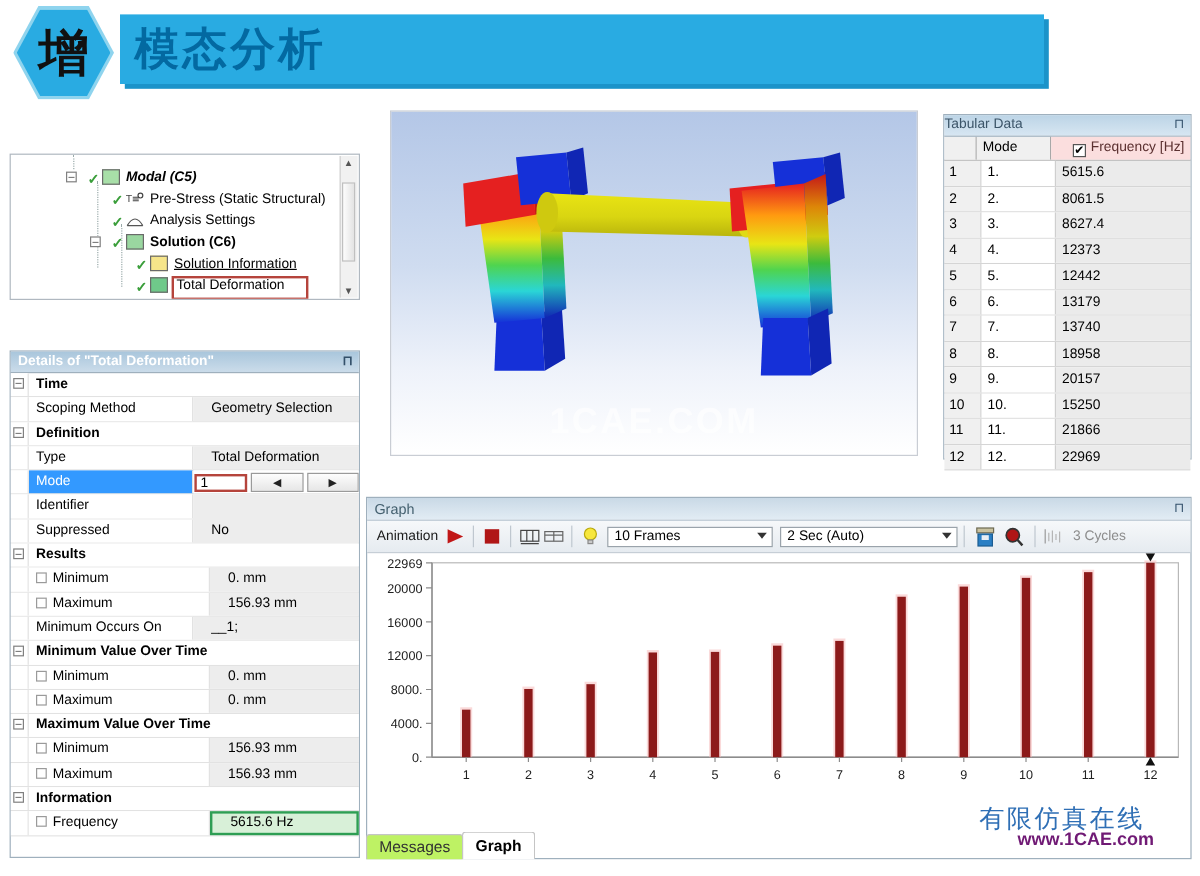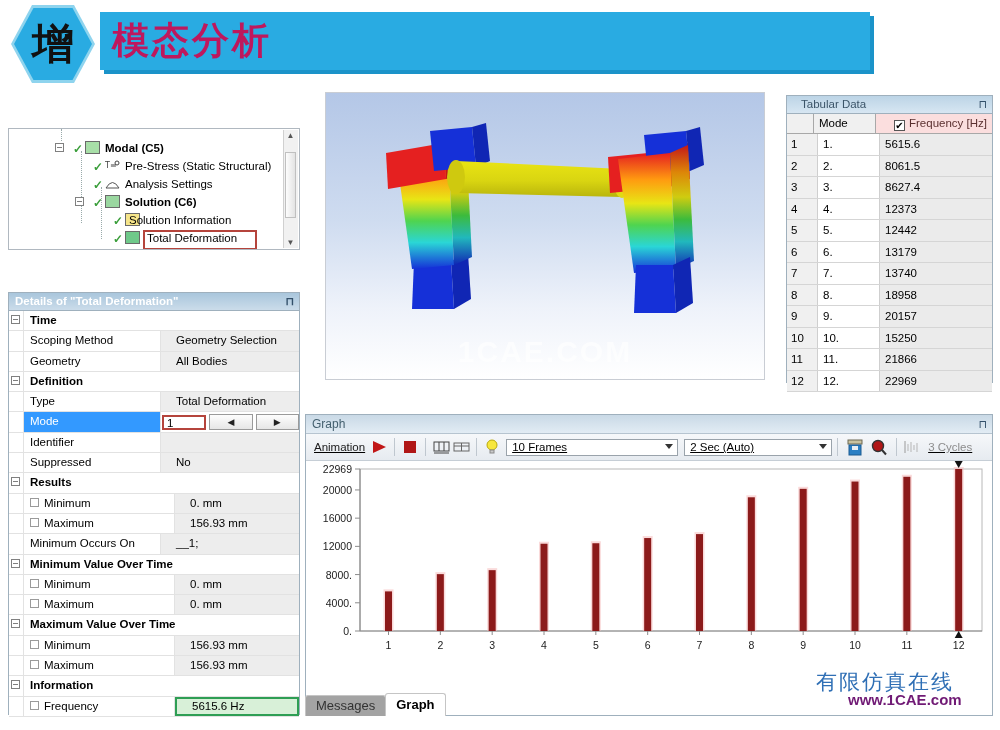--- a/index.html
+++ b/index.html
@@ -29,21 +29,21 @@
     font-family:"DejaVu Serif", serif;
     font-size:42px;font-weight:bold;color:#111;
     letter-spacing:0;
   }
   #banner-shadow{position:absolute;left:104px;top:16px;width:770px;height:58px;background:#1b93c9;}
   #banner{position:absolute;left:100px;top:12px;width:770px;height:58px;background:#29ABE2;}
   #banner-title{
     position:absolute;left:112px;top:12px;height:58px;
     display:flex;align-items:center;
     font-family:"DejaVu Serif", serif;
-    font-size:37px;font-weight:bold;color:#be185d;
+    font-size:37px;font-weight:bold;color:#0369a1;
     letter-spacing:3px;
   }
   
   #tree-panel{
     position:absolute;left:8px;top:128px;width:292px;height:122px;
     background:#ffffff;border:1px solid #b0b8c0;
     box-sizing:border-box;overflow:hidden;
   }
   .tree-row{position:relative;height:18px;line-height:18px;white-space:nowrap;font-size:11.5px;}
   .tree-row .lbl{font-family:"Liberation Sans",sans-serif;}
@@ -90,21 +90,21 @@
   
   #viewport{position:absolute;left:325px;top:92px;width:440px;height:288px;
      background:linear-gradient(to bottom,#b4c7e7 0%,#cfdcf0 45%,#eef2fa 75%,#ffffff 100%);
      border:1px solid #c9cdd4;box-sizing:border-box;overflow:hidden;}
   #vp-watermark{position:absolute;left:0;right:0;bottom:10px;text-align:center;
      font-size:30px;font-weight:bold;color:rgba(255,255,255,0.62);letter-spacing:2px;
      font-family:"Liberation Sans",sans-serif;}
   
   #tabular{position:absolute;left:786px;top:95px;width:207px;height:288px;
      border:1px solid #9fb0bd;box-sizing:border-box;background:#fff;}
-  #tab-title{height:17px;line-height:17px;padding-left:14px;position:relative;
+  #tab-title{height:17px;line-height:17px;padding-left:0;position:relative;
      background:linear-gradient(to bottom,#bcd4e6,#d7e6f2);color:#3b5468;font-size:11.5px;
      border-bottom:1px solid #9fb0bd;}
   #tab-title .pin{position:absolute;right:5px;top:0;color:#33506a;font-size:11px;}
   #tab-head{display:flex;height:19px;border-bottom:1px solid #a8a8a8;font-size:11.5px;}
   #tab-head .c0{width:26px;min-width:26px;border-right:1px solid #a8a8a8;background:#f0f0f0;}
   #tab-head .c1{width:56px;min-width:56px;border-right:1px solid #a8a8a8;background:#f0f0f0;
      line-height:19px;padding-left:5px;}
   #tab-head .c2{flex:1;background:#fbdede;line-height:19px;padding-left:18px;color:#5b3030;position:relative;}
   #tab-head .cbx{display:inline-block;width:11px;height:11px;border:1px solid #555;background:#fff;
      vertical-align:-2px;text-align:center;line-height:10px;font-size:10px;color:#000;margin-right:4px;box-sizing:border-box;}
@@ -114,35 +114,35 @@
   .t-row .c2{flex:1;background:#ebebeb;line-height:20px;padding-left:5px;}
   
   #graph-panel{position:absolute;left:305px;top:414px;width:688px;height:302px;
      border:1px solid #9fb0bd;box-sizing:border-box;background:#fff;}
   #graph-title{height:18px;line-height:18px;padding-left:6px;position:relative;
      background:linear-gradient(to bottom,#c9d9e6,#e2ecf4);color:#44606f;font-size:12px;
      border-bottom:1px solid #b6c4d0;}
   #graph-title .pin{position:absolute;right:5px;top:0;color:#33506a;font-size:11px;}
   #graph-toolbar{height:26px;display:flex;align-items:center;gap:0px;
      background:linear-gradient(to bottom,#f6f8fa,#e6ebf0);border-bottom:1px solid #c6ced6;
-     font-size:11.5px;padding-left:4px;text-decoration:underline;}
+     font-size:11.5px;padding-left:4px;}
   .tb-sep{width:1px;height:18px;background:#bfc7cf;margin:0 5px;}
   .tb-txt{padding:0 4px;color:#1a1a1a;}
   .tb-btn{width:20px;height:18px;display:flex;align-items:center;justify-content:center;}
   .tb-combo{height:17px;border:1px solid #9aa3ab;background:#fff;display:flex;align-items:center;
      position:relative;font-size:11.5px;padding-left:5px;box-sizing:border-box;}
   .tb-combo .ar{position:absolute;right:4px;top:4px;width:0;height:0;border-left:4px solid transparent;
      border-right:4px solid transparent;border-top:5px solid #333;}
   .grey{color:#8c8c8c;}
   #plot{position:absolute;left:0;top:46px;width:686px;height:212px;}
   #plot svg{display:block;}
   
   #bottom-tabs{position:absolute;left:305px;top:690px;height:26px;display:flex;align-items:flex-end;}
   .btab{height:20px;line-height:20px;padding:0 10px;font-size:13px;
-     border:1px solid #c5c5c5;border-bottom:none;background:#a3a3a3;color:#333;
+     border:1px solid #c5c5c5;border-bottom:none;background:#bef264;color:#333;
      border-radius:3px 3px 0 0;margin-right:-1px;}
   .btab.active{background:#fff;font-weight:bold;color:#000;height:22px;line-height:22px;}
   
   #logo{position:absolute;right:4px;bottom:20px;width:186px;height:44px;}
   #logo .cn{position:absolute;left:6px;top:2px;font-family:"DejaVu Serif",serif;font-size:21px;
      color:#2f6fb5;letter-spacing:2px;white-space:nowrap;}
   #logo .url{position:absolute;left:38px;top:25px;font-size:15px;font-weight:bold;color:#701a75;
      font-family:"Liberation Sans",sans-serif;letter-spacing:0px;}
 </style>
 </head>
@@ -160,21 +160,21 @@
 <div id="tree-panel">
 
   <div class="dline" style="left:52px;top:0px;height:12px;"></div>
   <div class="dline" style="left:72px;top:22px;height:72px;"></div>
   <div class="dline" style="left:92px;top:58px;height:52px;"></div>
 
   <div class="tree-row" style="position:absolute;left:0;top:10px;width:270px;">
     <div class="tw" style="left:46px;">–</div>
     <div class="tick" style="left:64px;">✓</div>
     <div class="tico" style="left:76px;background:#a8dfa8;"></div>
-    <span class="lbl bold" style="position:absolute;left:96px;">Modal (C5)</span>
+    <span class="lbl bold" style="position:absolute;left:96px;font-style:italic;">Modal (C5)</span>
   </div>
 
   <div class="tree-row" style="position:absolute;left:0;top:28px;width:280px;">
     <div class="tick" style="left:84px;">✓</div>
     <div class="tico" style="left:96px;border:none;">
       <svg width="15" height="13" viewBox="0 0 15 13">
           <text x="0" y="9" font-size="8" fill="#444" font-family="DejaVu Sans, sans-serif">T≡</text>
           <circle cx="12" cy="4" r="2" fill="none" stroke="#444"></circle>
         </svg>
     </div>
@@ -195,21 +195,21 @@
   <div class="tree-row" style="position:absolute;left:0;top:64px;width:280px;">
     <div class="tw" style="left:66px;">–</div>
     <div class="tick" style="left:84px;">✓</div>
     <div class="tico" style="left:96px;background:#9ad7a0;"></div>
     <span class="lbl bold" style="position:absolute;left:116px;text-align:right;">Solution (C6)</span>
   </div>
 
   <div class="tree-row" style="position:absolute;left:0;top:82px;width:280px;">
     <div class="tick" style="left:104px;">✓</div>
     <div class="tico" style="left:116px;background:#f6e58a;"></div>
-    <span class="lbl" style="position:absolute;left:120px;">Solution Information</span>
+    <span class="lbl" style="position:absolute;left:136px;text-decoration:underline;">Solution Information</span>
   </div>
 
   <div class="tree-row" style="position:absolute;left:0;top:100px;width:280px;">
     <div class="tick" style="left:104px;">✓</div>
     <div class="tico" style="left:116px;background:#6fc98a;"></div>
     <div id="sel-box" style="left:134px;top:1px;width:110px;height:16px;"></div>
     <span class="lbl" style="position:absolute;left:138px;top:0px;">Total Deformation</span>
   </div>
 
   <div id="tree-scroll">
@@ -228,25 +228,20 @@
   <div class="d-row">
     <div class="d-gutter">
         <div class="box">–</div>
       </div>
     <div class="d-head">Time</div>
   </div>
   <div class="d-row">
     <div class="d-gutter"></div>
     <div class="d-name">Scoping Method</div>
     <div class="d-val">Geometry Selection</div>
-  </div>
-  <div class="d-row">
-    <div class="d-gutter"></div>
-    <div class="d-name">Geometry</div>
-    <div class="d-val">All Bodies</div>
   </div>
 
   <div class="d-row">
     <div class="d-gutter">
         <div class="box">–</div>
       </div>
     <div class="d-head">Definition</div>
   </div>
   <div class="d-row">
     <div class="d-gutter"></div>
@@ -531,21 +526,21 @@
           <line x1="1" y1="6" x2="16" y2="6" stroke="#666"></line>
         </svg>
     </div>
     <div class="tb-sep"></div>
     <div class="tb-btn">
       <svg width="14" height="16" viewBox="0 0 14 16">
           <circle cx="7" cy="6" r="5" fill="#f7e73d" stroke="#b9a90c"></circle>
           <rect x="5" y="11" width="4" height="3" fill="#c9c9c9" stroke="#8a8a8a"></rect>
         </svg>
     </div>
-    <div class="tb-combo" style="width:172px;margin-left:4px;">
+    <div class="tb-combo" style="width:138px;margin-left:4px;">
       <span>10 Frames</span>
       <span class="ar"></span>
     </div>
     <div class="tb-combo" style="width:148px;margin-left:6px;">
       <span>2 Sec (Auto)</span>
       <span class="ar"></span>
     </div>
     <div class="tb-sep"></div>
     <div class="tb-btn" style="width:24px;">
       <svg width="18" height="17" viewBox="0 0 18 17">

